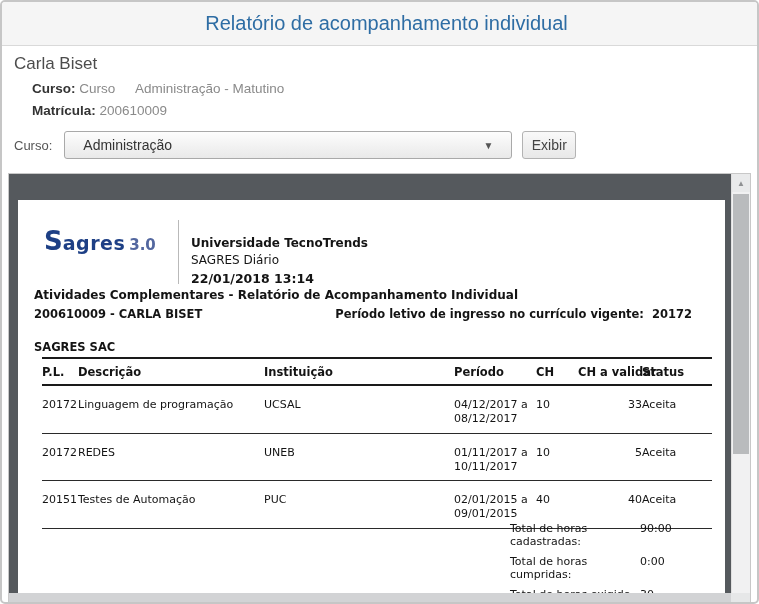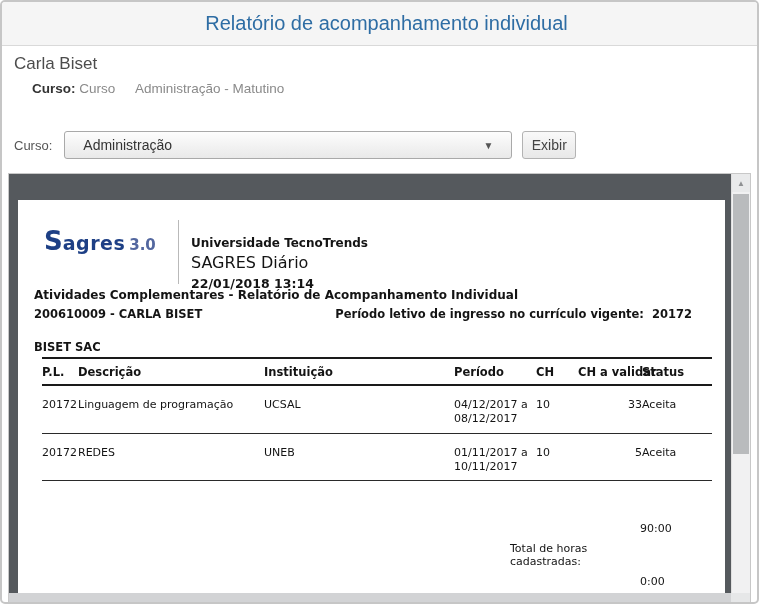--- a/index.html
+++ b/index.html
@@ -52,21 +52,21 @@
   }
 
   
   .logo { position:absolute; left:26px; top:26px; white-space:nowrap; }
   .logo .logo-s { font-size:26px; font-weight:bold; color:#1d3f85; }
   .logo .logo-rest { font-size:19px; font-weight:bold; color:#1d3f85; letter-spacing:.5px; }
   .logo .logo-ver { font-size:15px; font-weight:bold; color:#53679f; margin-left:4px; }
   .hdr-divider { position:absolute; left:160px; top:20px; width:1px; height:64px; background:#b9b9b9; }
   .org { position:absolute; left:173px; top:36px; }
   .org-name { font-size:12px; font-weight:bold; }
-  .org-sys  { font-size:16px; margin-top:3px; }
+  .org-sys  { font-size:12px; margin-top:3px; }
   .org-date { font-size:12.5px; font-weight:bold; margin-top:4px; }
 
   .report-title { position:absolute; left:16px; top:88px; font-size:12px; font-weight:bold; }
   .report-sub { position:absolute; left:16px; right:33px; top:107px; display:flex; justify-content:space-between; }
   .report-sub span { font-size:11.5px; font-weight:bold; white-space:pre; }
   .section-label { position:absolute; left:16px; top:140px; font-size:11.5px; font-weight:bold; }
 
   
   table.sac { position:absolute; left:24px; top:157px; width:670px; border-collapse:collapse; table-layout:fixed; }
   table.sac th {
@@ -78,21 +78,21 @@
     border-bottom:1.5px solid #2a2a2a;
   }
   .col-pl{width:36px}.col-desc{width:186px}.col-inst{width:190px}
   .col-per{width:82px}.col-ch{width:42px}.col-chv{width:64px}.col-st{width:70px}
   td.chv { text-align:right; padding-right:12px; }
   th.st, td.st { padding-left:2px; }
 
   
   .totals { position:absolute; right:33px; top:322px; }
   .totals .t-row { display:flex; width:182px; margin-bottom:7px; font-size:11px; }
-  .totals .t-label { flex:1; text-align:left;margin-top:20px; }
+  .totals .t-label { flex:1; text-align:left; }
   .totals .t-value { width:52px; text-align:left; }
 
   
   .vscroll {
     position:absolute; top:0; right:0; width:19px; bottom:12px; background:#f1f1f2;
     border-left:1px solid #e0e0e0;
   }
   .vscroll .up-btn {
     height:18px; display:flex; align-items:center; justify-content:center;
     color:#8f9193; font-size:8px; background:#e9eaeb;
@@ -110,20 +110,24 @@
     <h1>Relatório de acompanhamento individual</h1>
   </div>
 
   <div class="info">
     <div class="student-name">Carla Biset</div>
     <div class="info-row">
       <span class="lbl">Curso:</span>
       <span>Curso</span>
       <span class="detail">Administração - Matutino</span>
     </div>
+    <div class="info-row">
+      <span class="lbl">Matrícula:</span>
+      <span>200610009</span>
+    </div>
   </div>
 
   <div class="controls">
     <span class="ctrl-label">Curso:</span>
     <div class="select-box">
       <span>Administração</span>
       <span class="arrow">▼</span>
     </div>
     <button class="exibir-btn">Exibir</button>
   </div>
@@ -139,21 +143,21 @@
         <div class="org-name">Universidade TecnoTrends</div>
         <div class="org-sys">SAGRES Diário</div>
         <div class="org-date">22/01/2018 13:14</div>
       </div>
 
       <div class="report-title">Atividades Complementares - Relatório de Acompanhamento Individual</div>
       <div class="report-sub">
         <span>200610009 - CARLA BISET</span>
         <span>Período letivo de ingresso no currículo vigente:  20172</span>
       </div>
-      <div class="section-label">BISET SAC</div>
+      <div class="section-label">SAGRES SAC</div>
 
       <table class="sac">
         <colgroup>
           <col class="col-pl">
             <col class="col-desc">
             <col class="col-inst">
           <col class="col-per">
             <col class="col-ch">
             <col class="col-chv">
             <col class="col-st">
@@ -185,20 +189,32 @@
           <tr>
             <td>20172</td>
             <td>REDES</td>
             <td>UNEB</td>
             <td>
                 <div>01/11/2017 a</div>
                 <div>10/11/2017</div>
               </td>
             <td>10</td>
             <td class="chv">5</td>
+            <td class="st">Aceita</td>
+          </tr>
+          <tr>
+            <td>20151</td>
+            <td>Testes de Automação</td>
+            <td>PUC</td>
+            <td>
+                <div>02/01/2015 a</div>
+                <div>09/01/2015</div>
+              </td>
+            <td>40</td>
+            <td class="chv">40</td>
             <td class="st">Aceita</td>
           </tr>
         </tbody>
       </table>
 
       <div class="totals">
         <div class="t-row">
           <span class="t-label">Total de horas cadastradas:</span>
           <span class="t-value">90:00</span>
         </div>

